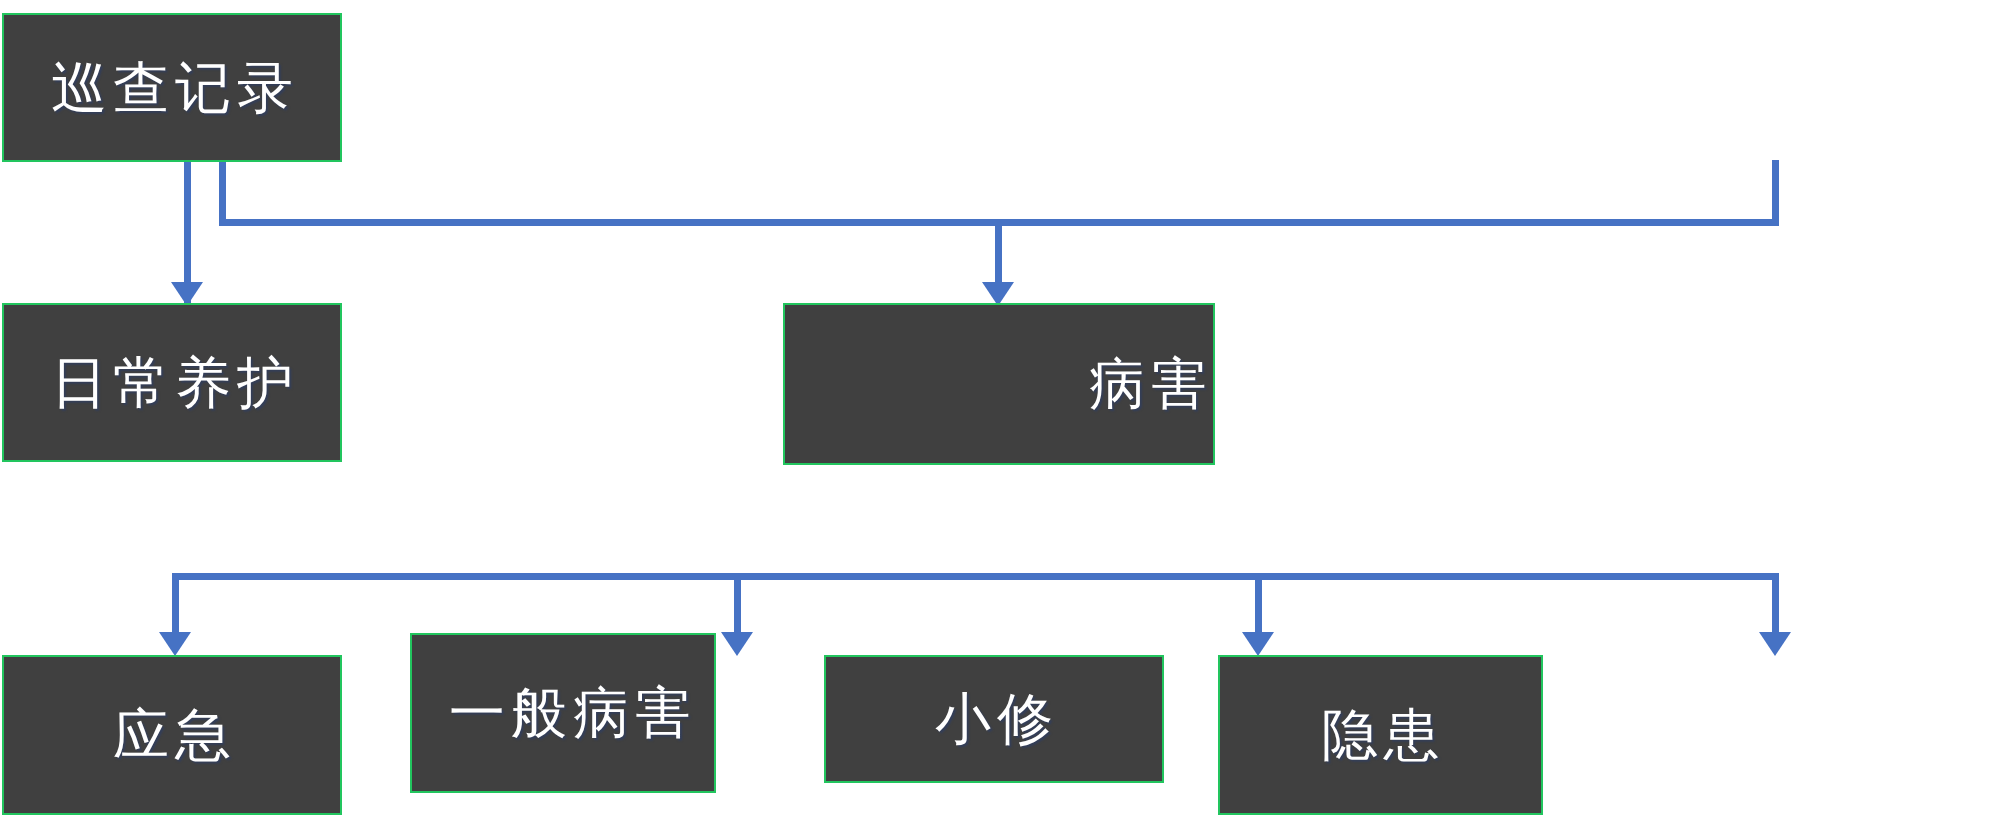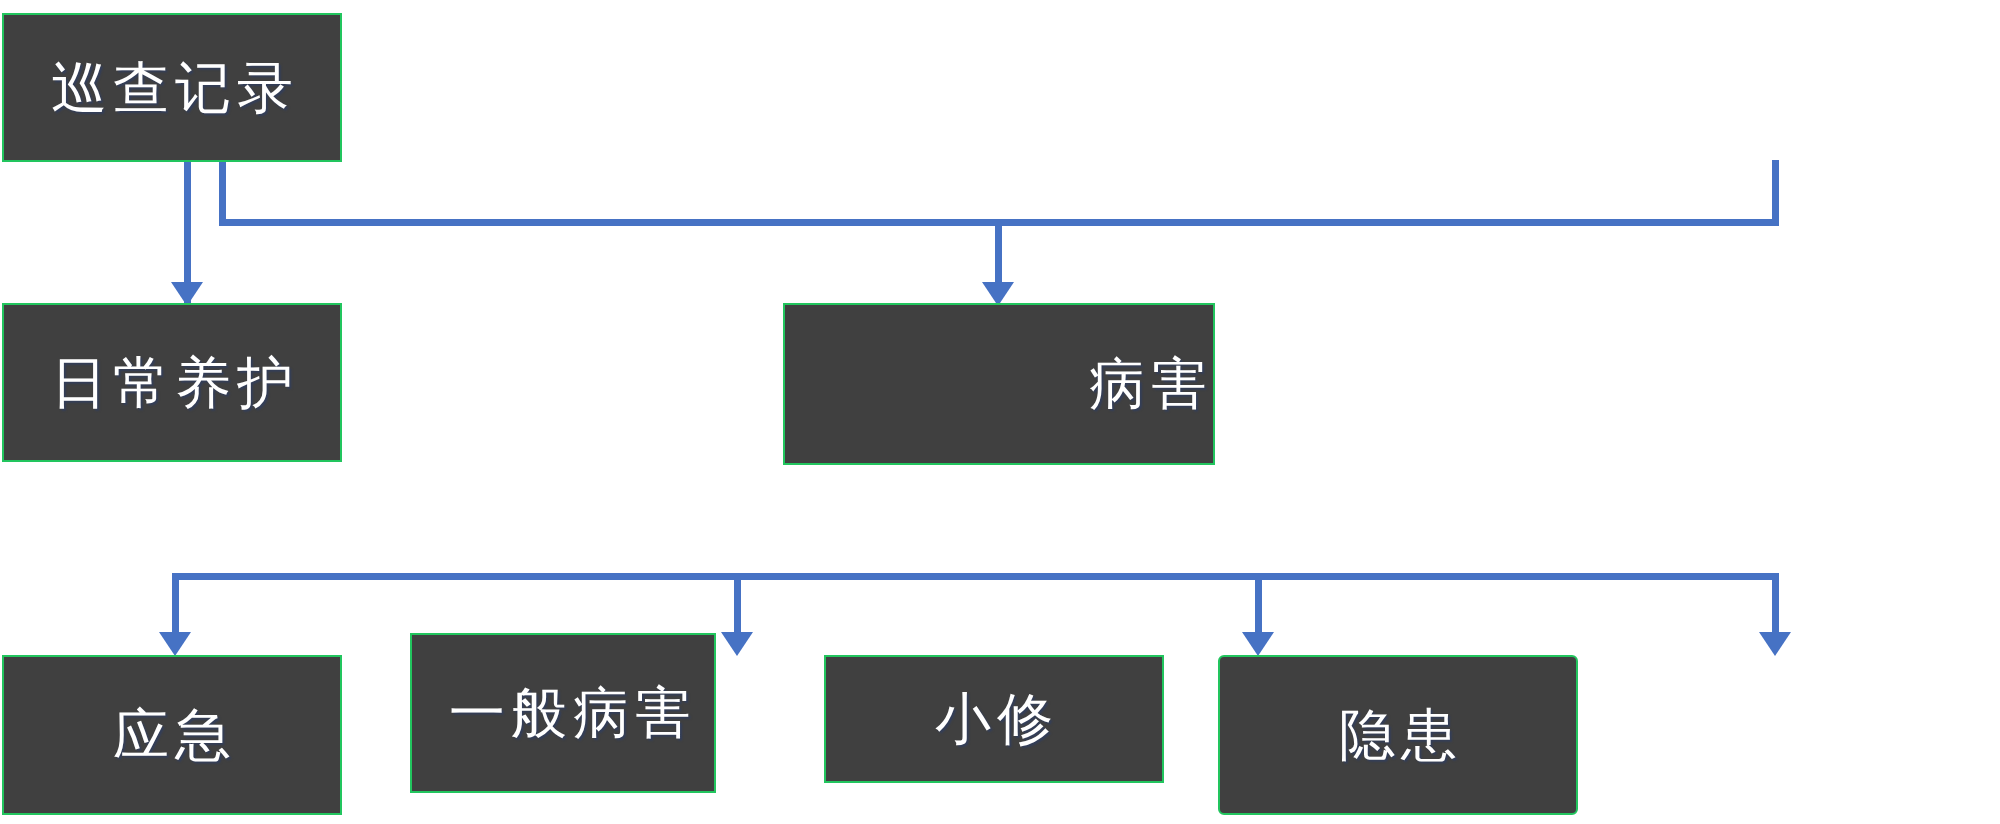--- a/index.html
+++ b/index.html
@@ -111,17 +111,17 @@
   </div>
 
   <div class="node" style="left:410px; top:633px; width:306px; height:160px;padding-left:14px;">
     <span class="node-label">一般病害</span>
   </div>
 
   <div class="node" style="left:815px; top:655px; width:340px; height:128px;margin-left:9px;">
     <span class="node-label">小修</span>
   </div>
 
-  <div class="node" style="left:1218px; top:655px; width:360px; height:160px;border-radius:6px;">
+  <div class="node" style="left:1218px; top:655px; width:325px; height:160px;">
     <span class="node-label">隐患</span>
   </div>
 
 </div>
 
 </body></html>

